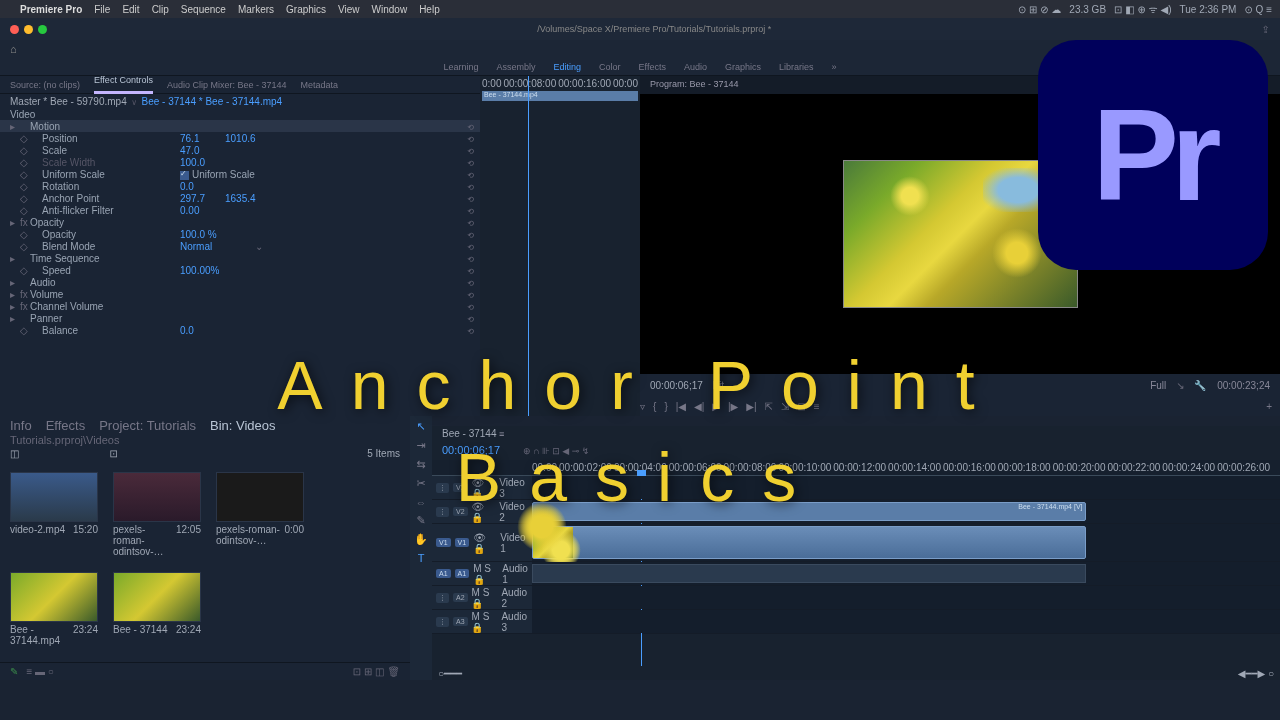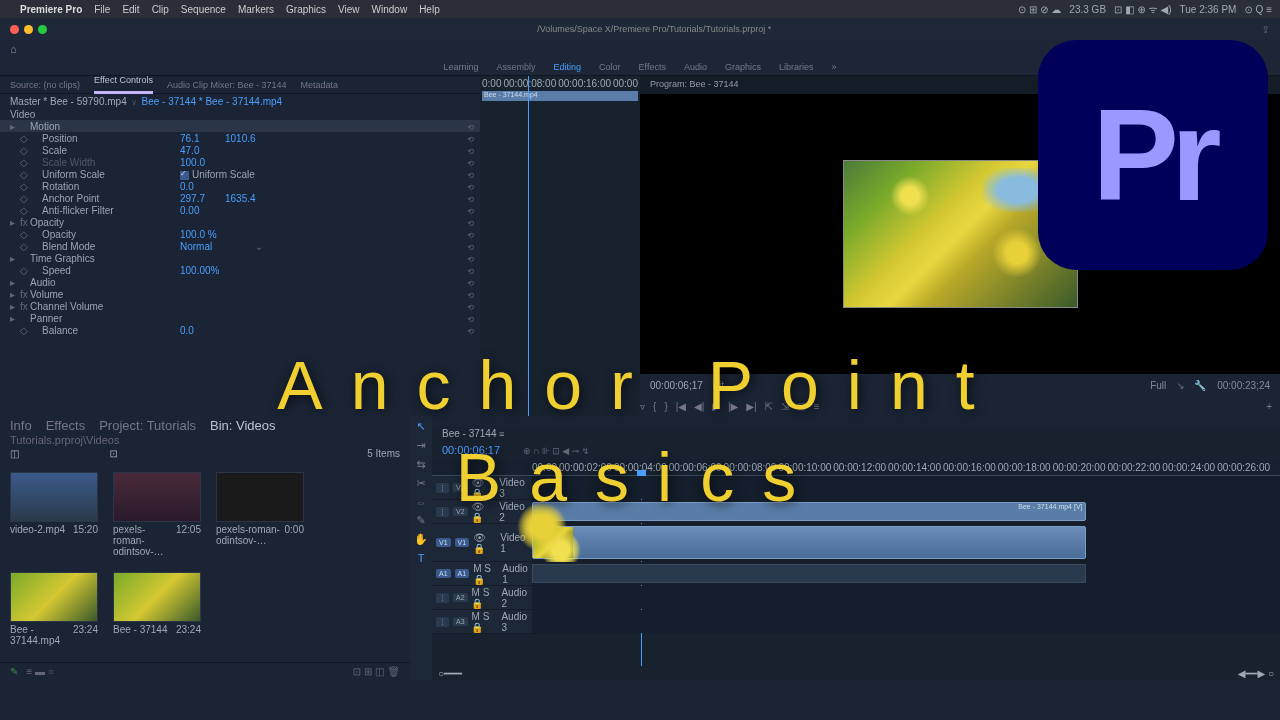--- a/index.html
+++ b/index.html
@@ -232,21 +232,21 @@
           <span class="twisty"></span>
           <span class="fx">◇</span>
           <span class="label" style="padding-left:12px;">Blend Mode</span>
           <span class="val">Normal</span>
           <span style="color:#667;margin-left:30px">⌄</span>
           <span class="reset-icon">⟲</span>
         </div>
         <div class="ec-row" style="position: relative;">
           <span class="twisty">▸</span>
           <span class="fx"></span>
-          <span class="label" style="padding-left:0px;">Time Graphics</span>
+          <span class="label" style="padding-left:0px;">Time Sequence</span>
           <span class="reset-icon">⟲</span>
         </div>
         <div class="ec-row" style="position: relative;">
           <span class="twisty"></span>
           <span class="fx">◇</span>
           <span class="label" style="padding-left:12px;">Speed</span>
           <span class="val">100.00%</span>
           <span class="reset-icon">⟲</span>
         </div>
         <div class="ec-row section" style="position: relative;">

